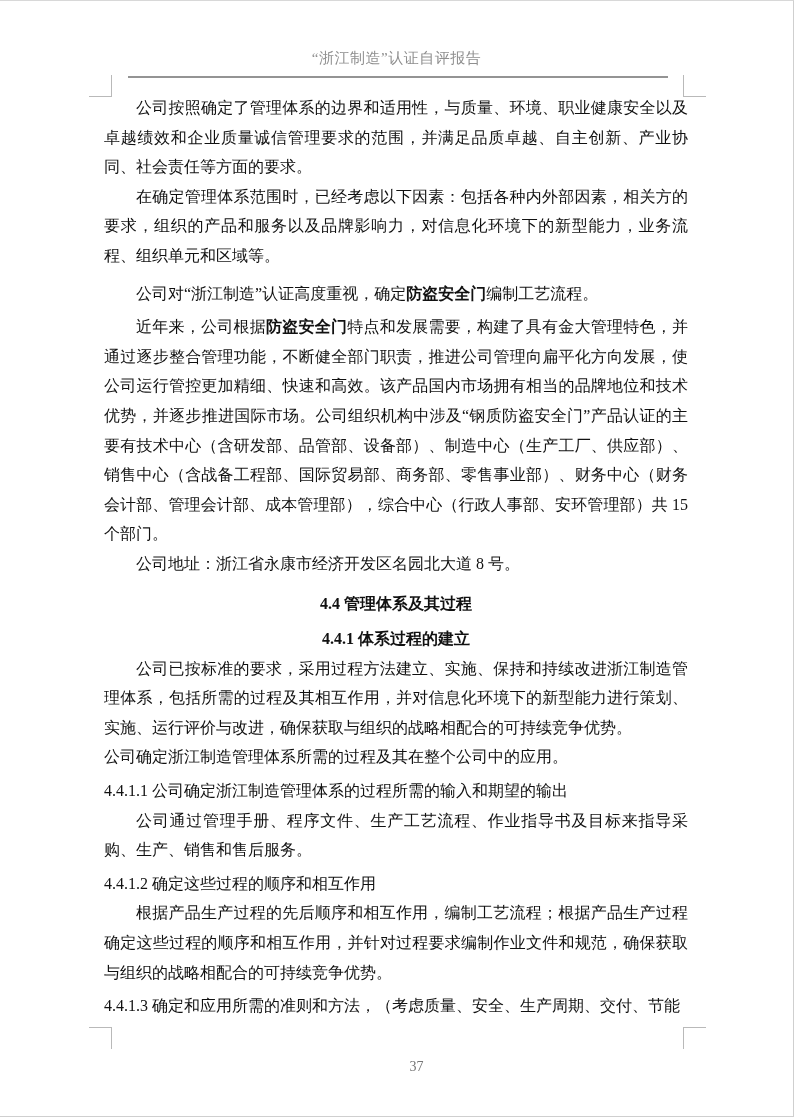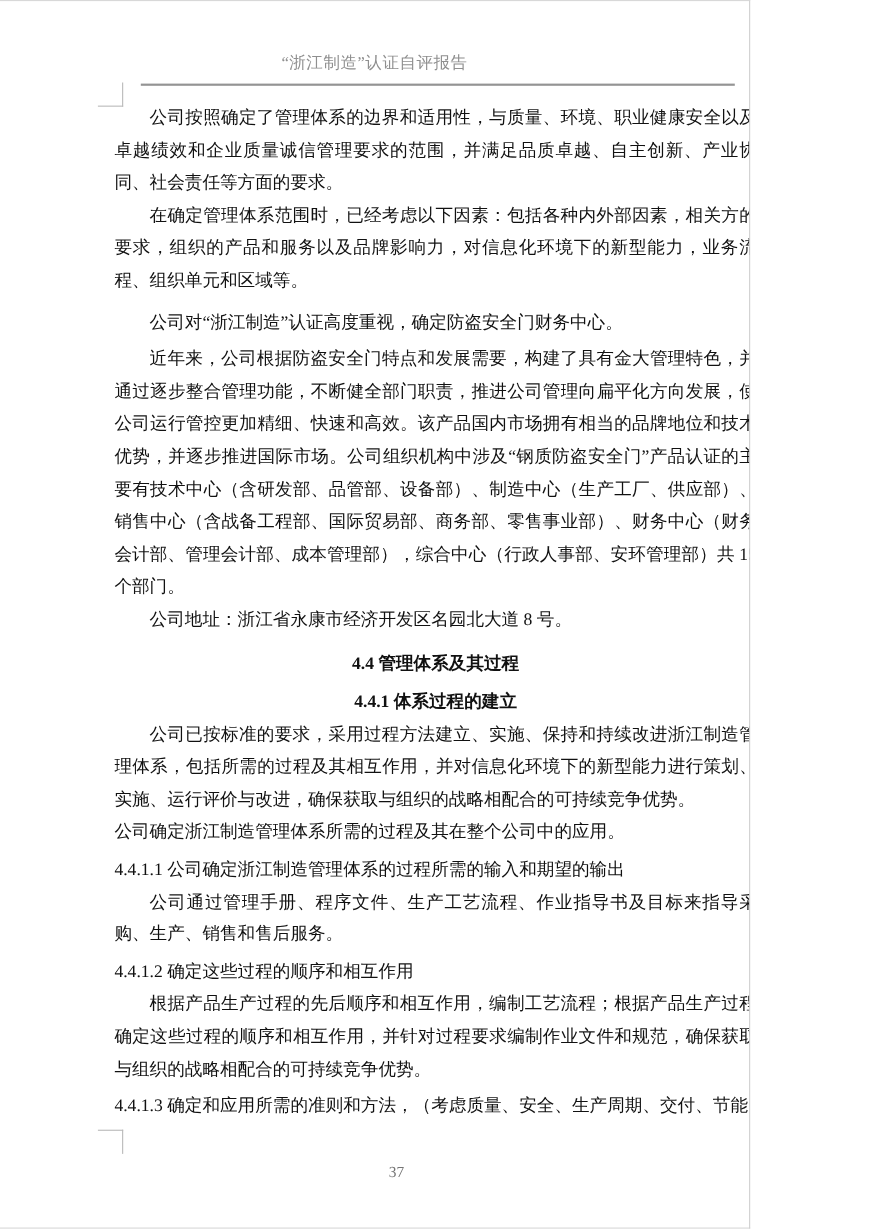--- a/index.html
+++ b/index.html
@@ -1,18 +1,18 @@
 <!DOCTYPE html>
 <html lang="zh"><head>
 <meta charset="utf-8">
 <style>
   html, body { margin: 0; padding: 0; background: #ffffff; }
   .page {
     position: relative;
-    width: 682px;
+    width: 794px;
     height: 1117px;
     margin: 0;
     background: #ffffff;
     box-sizing: border-box;
     border-top: 1px solid #d8d8d8;
     border-right: 1px solid #cfcfcf;
     border-bottom: 1px solid #cfcfcf;
     font-family: "Liberation Serif", "DejaVu Serif", serif;
     color: #111111;
     overflow: hidden;
@@ -53,21 +53,21 @@
     text-align: justify;
   }
   .content p, .content h2, .content h3, .content h4 {
     margin: 0;
     padding: 0;
     font-size: 16px;
     font-weight: normal;
     line-height: 29.6px;
   }
   .indent { text-indent: 32px; }
-  .bold-run { font-weight: normal; }
+  .bold-run { font-weight: bold; }
   h2.sec, h3.sec { font-weight: bold; text-align: center; }
   .mt4  { margin-top: 4px  !important; }
   .mt6  { margin-top: 6px  !important; }
   .mt8  { margin-top: 8px  !important; }
   .mt10 { margin-top: 10px !important; }
   
   .page-footer {
     position: absolute;
     top: 1058px;
     left: 0; right: 0;
@@ -89,21 +89,21 @@
   <div class="mark mark-tr"></div>
   <div class="mark mark-bl"></div>
   <div class="mark mark-br"></div>
 
   <div class="content">
 
     <p class="indent">公司按照确定了管理体系的边界和适用性，与质量、环境、职业健康安全以及卓越绩效和企业质量诚信管理要求的范围，并满足品质卓越、自主创新、产业协同、社会责任等方面的要求。</p>
 
     <p class="indent">在确定管理体系范围时，已经考虑以下因素：包括各种内外部因素，相关方的要求，组织的产品和服务以及品牌影响力，对信息化环境下的新型能力，业务流程、组织单元和区域等。</p>
 
-    <p class="indent mt8"><span>公司对“浙江制造”认证高度重视，确定</span><span class="bold-run">防盗安全门</span><span>财务中心。</span></p>
+    <p class="indent mt8"><span>公司对“浙江制造”认证高度重视，确定</span><span class="bold-run">防盗安全门</span><span>编制工艺流程。</span></p>
 
     <p class="indent mt4"><span>近年来，公司根据</span><span class="bold-run">防盗安全门</span><span>特点和发展需要，构建了具有金大管理特色，并通过逐步整合管理功能，不断健全部门职责，推进公司管理向扁平化方向发展，使公司运行管控更加精细、快速和高效。该产品国内市场拥有相当的品牌地位和技术优势，并逐步推进国际市场。公司组织机构中涉及“钢质防盗安全门”产品认证的主要有技术中心（含研发部、品管部、设备部）、制造中心（生产工厂、供应部）、销售中心（含战备工程部、国际贸易部、商务部、零售事业部）、财务中心（财务会计部、管理会计部、成本管理部），综合中心（行政人事部、安环管理部）共 15 个部门。</span></p>
 
     <p class="indent">公司地址：浙江省永康市经济开发区名园北大道 8 号。</p>
 
     <h2 class="sec mt10">4.4 管理体系及其过程</h2>
 
     <h3 class="sec mt6">4.4.1 体系过程的建立</h3>
 
     <p class="indent">公司已按标准的要求，采用过程方法建立、实施、保持和持续改进浙江制造管理体系，包括所需的过程及其相互作用，并对信息化环境下的新型能力进行策划、实施、运行评价与改进，确保获取与组织的战略相配合的可持续竞争优势。</p>

